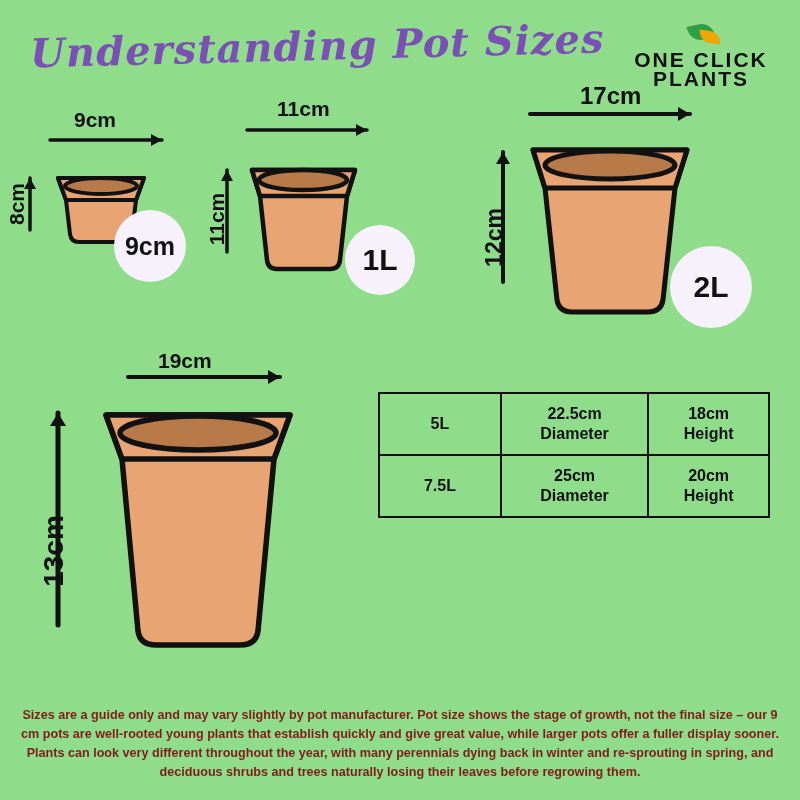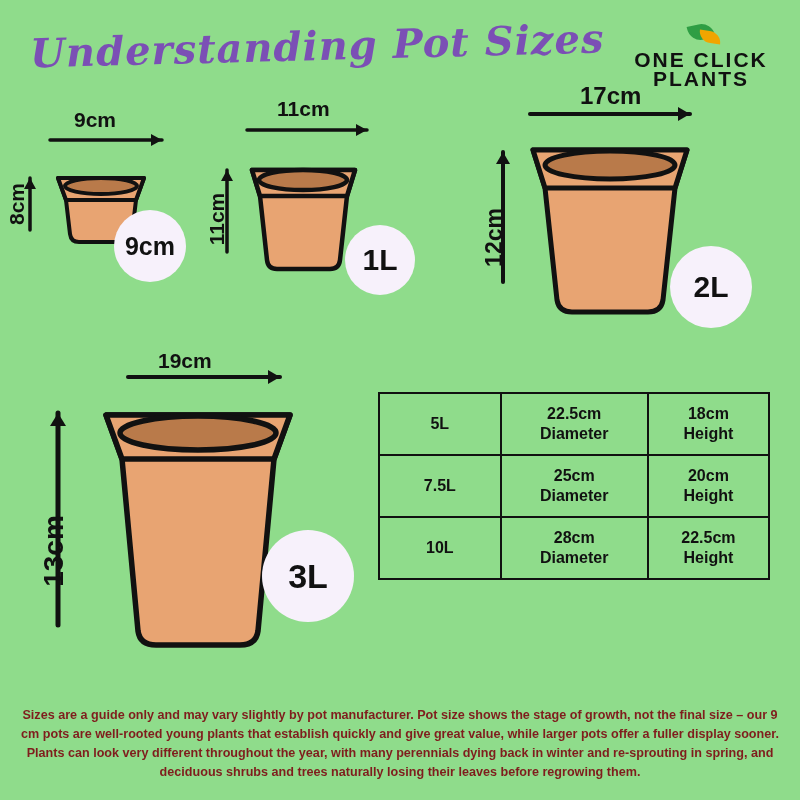--- a/index.html
+++ b/index.html
@@ -204,21 +204,20 @@
       <path d="M110 42 L262 42" stroke="#111" stroke-width="4" fill="none" stroke-linecap="round"></path>
       <path d="M262 42 l-12 -7 l0 14 z" fill="#111"></path>
       <path d="M40 290 L40 78" stroke="#111" stroke-width="5" fill="none" stroke-linecap="round"></path>
       <path d="M40 78 l-8 13 l16 0 z" fill="#111"></path>
       <path d="M88 80 L272 80 L256 124 L240 296 Q238 310 222 310 L138 310 Q122 310 120 296 L104 124 Z" fill="#e8a472" stroke="#111" stroke-width="5.5" stroke-linejoin="round"></path>
       <path d="M88 80 L272 80 L256 124 L104 124 Z" fill="#e8a472" stroke="#111" stroke-width="5.5" stroke-linejoin="round"></path>
       <ellipse cx="180" cy="98" rx="78" ry="17" fill="#b97a4a" stroke="#111" stroke-width="5.5"></ellipse>
     </svg>
     <div class="dim-w" style="left:140px; top:6px; font-size:21px;margin-top:8px;">19cm</div>
     <div class="dim-h" style="left:0px; top:200px; transform:rotate(-90deg); font-size:28px;">13cm</div>
-    <div class="badge" style="left:244px; top:195px; width:92px; height:92px; font-size:34px;">3L</div>
   </div>
 
   <table class="table">
     <tbody>
       <tr>
         <td class="c1">5L</td>
         <td class="c2">
           <span>22.5cm</span><br>
           <span>Diameter</span>
         </td>
@@ -231,29 +230,18 @@
         <td class="c1">7.5L</td>
         <td class="c2">
           <span>25cm</span><br>
           <span>Diameter</span>
         </td>
         <td class="c3">
           <span>20cm</span><br>
           <span>Height</span>
         </td>
       </tr>
-      <tr>
-        <td class="c1">10L</td>
-        <td class="c2">
-          <span>28cm</span><br>
-          <span>Diameter</span>
-        </td>
-        <td class="c3">
-          <span>22.5cm</span><br>
-          <span>Height</span>
-        </td>
-      </tr>
     </tbody>
   </table>
 
   <div class="footer">Sizes are a guide only and may vary slightly by pot manufacturer. Pot size shows the stage of growth, not the final size – our 9 cm pots are well-rooted young plants that establish quickly and give great value, while larger pots offer a fuller display sooner. Plants can look very different throughout the year, with many perennials dying back in winter and re-sprouting in spring, and deciduous shrubs and trees naturally losing their leaves before regrowing them.</div>
 
 </div>
 
 </body></html>

